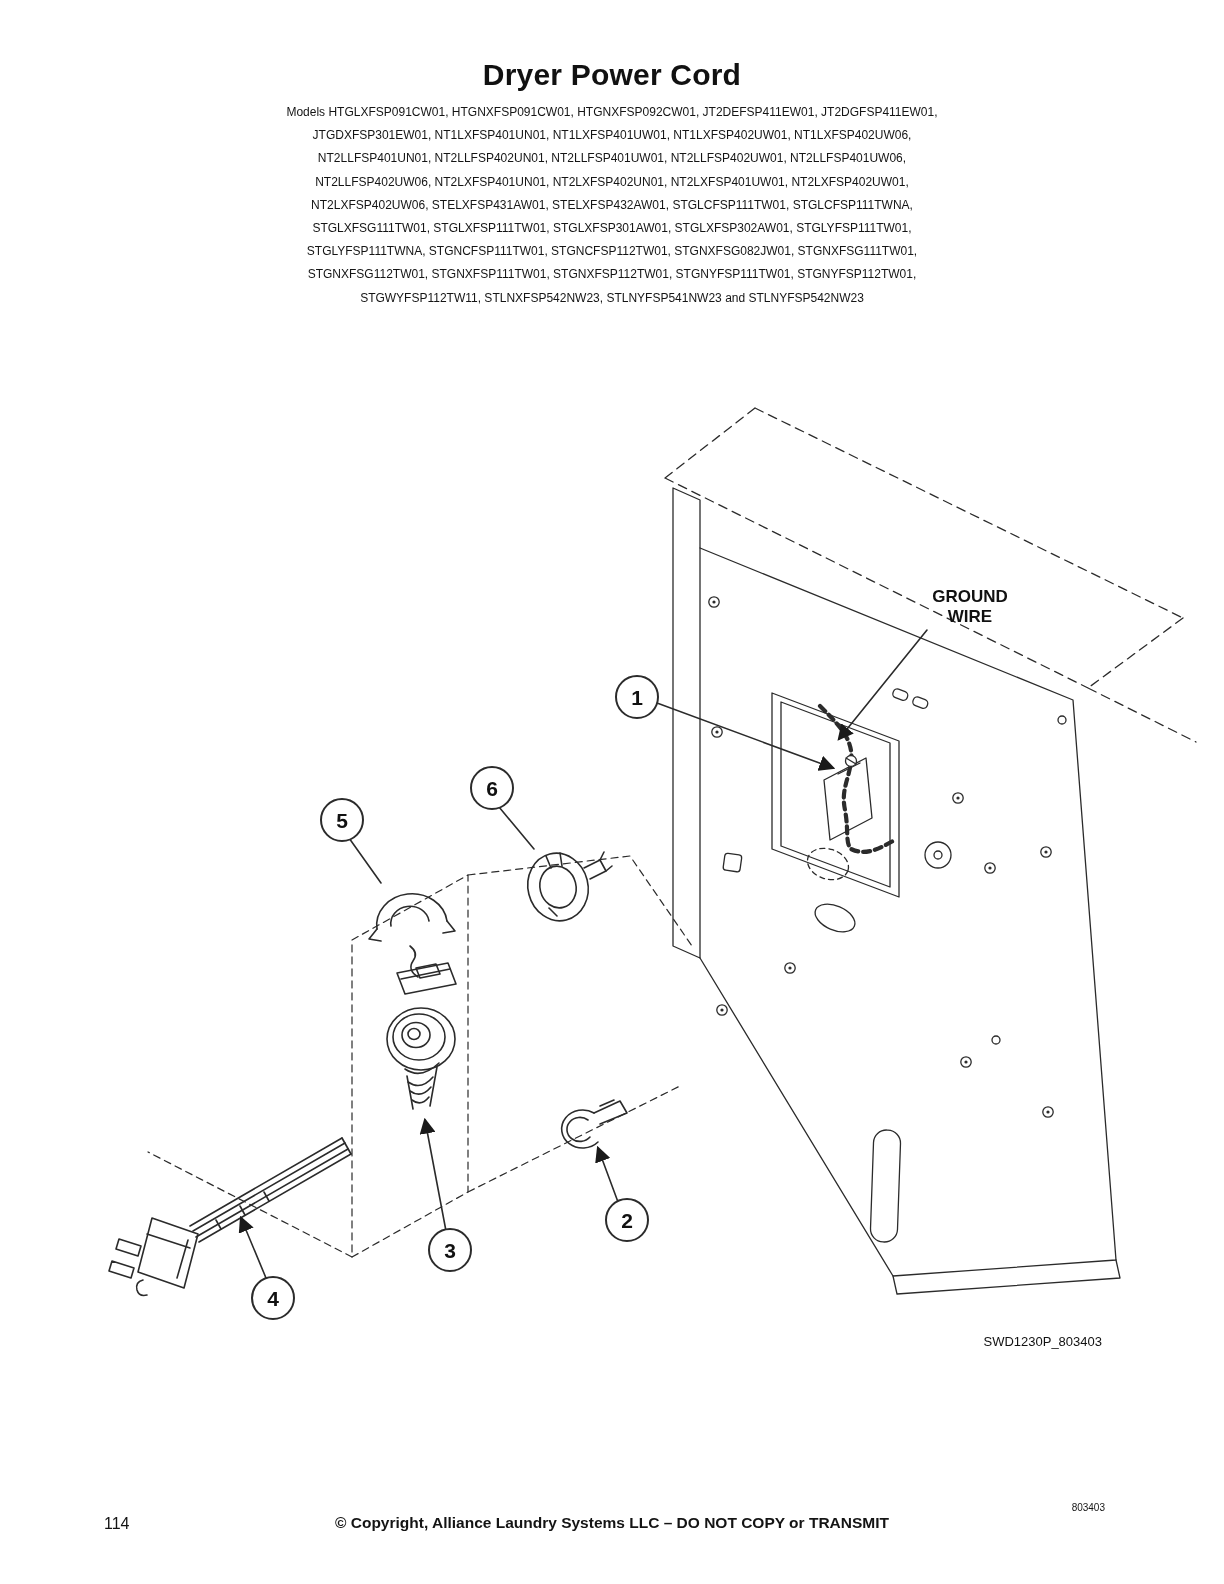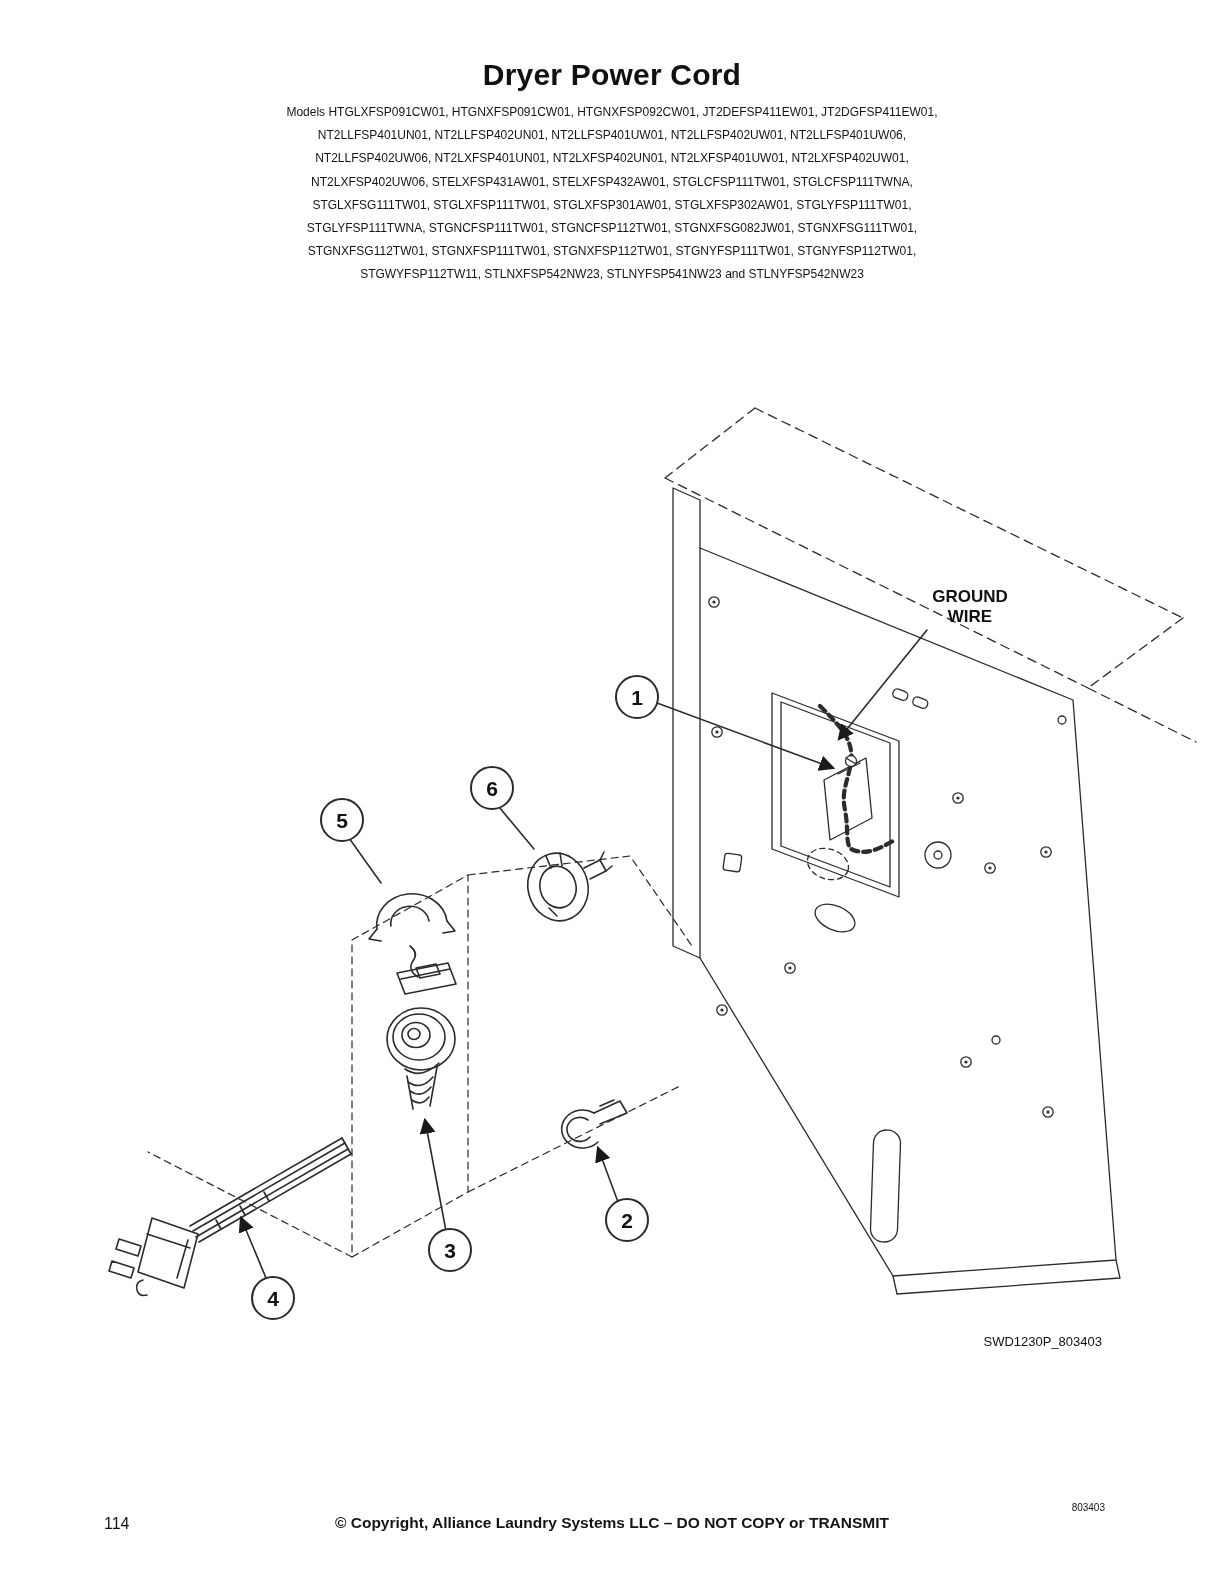--- a/index.html
+++ b/index.html
@@ -30,20 +30,21 @@
 </style>
 </head>
 <body>
 
 <div class="page">
 
   <div class="title">Dryer Power Cord</div>
 
   <div class="models">
     <div>Models HTGLXFSP091CW01, HTGNXFSP091CW01, HTGNXFSP092CW01, JT2DEFSP411EW01, JT2DGFSP411EW01,</div>
+    <div>JTGDXFSP301EW01, NT1LXFSP401UN01, NT1LXFSP401UW01, NT1LXFSP402UW01, NT1LXFSP402UW06,</div>
     <div>NT2LLFSP401UN01, NT2LLFSP402UN01, NT2LLFSP401UW01, NT2LLFSP402UW01, NT2LLFSP401UW06,</div>
     <div>NT2LLFSP402UW06, NT2LXFSP401UN01, NT2LXFSP402UN01, NT2LXFSP401UW01, NT2LXFSP402UW01,</div>
     <div>NT2LXFSP402UW06, STELXFSP431AW01, STELXFSP432AW01, STGLCFSP111TW01, STGLCFSP111TWNA,</div>
     <div>STGLXFSG111TW01, STGLXFSP111TW01, STGLXFSP301AW01, STGLXFSP302AW01, STGLYFSP111TW01,</div>
     <div>STGLYFSP111TWNA, STGNCFSP111TW01, STGNCFSP112TW01, STGNXFSG082JW01, STGNXFSG111TW01,</div>
     <div>STGNXFSG112TW01, STGNXFSP111TW01, STGNXFSP112TW01, STGNYFSP111TW01, STGNYFSP112TW01,</div>
     <div>STGWYFSP112TW11, STLNXFSP542NW23, STLNYFSP541NW23 and STLNYFSP542NW23</div>
   </div>
 
   <svg class="diagram" width="1224" height="980" viewBox="0 0 1224 980">

